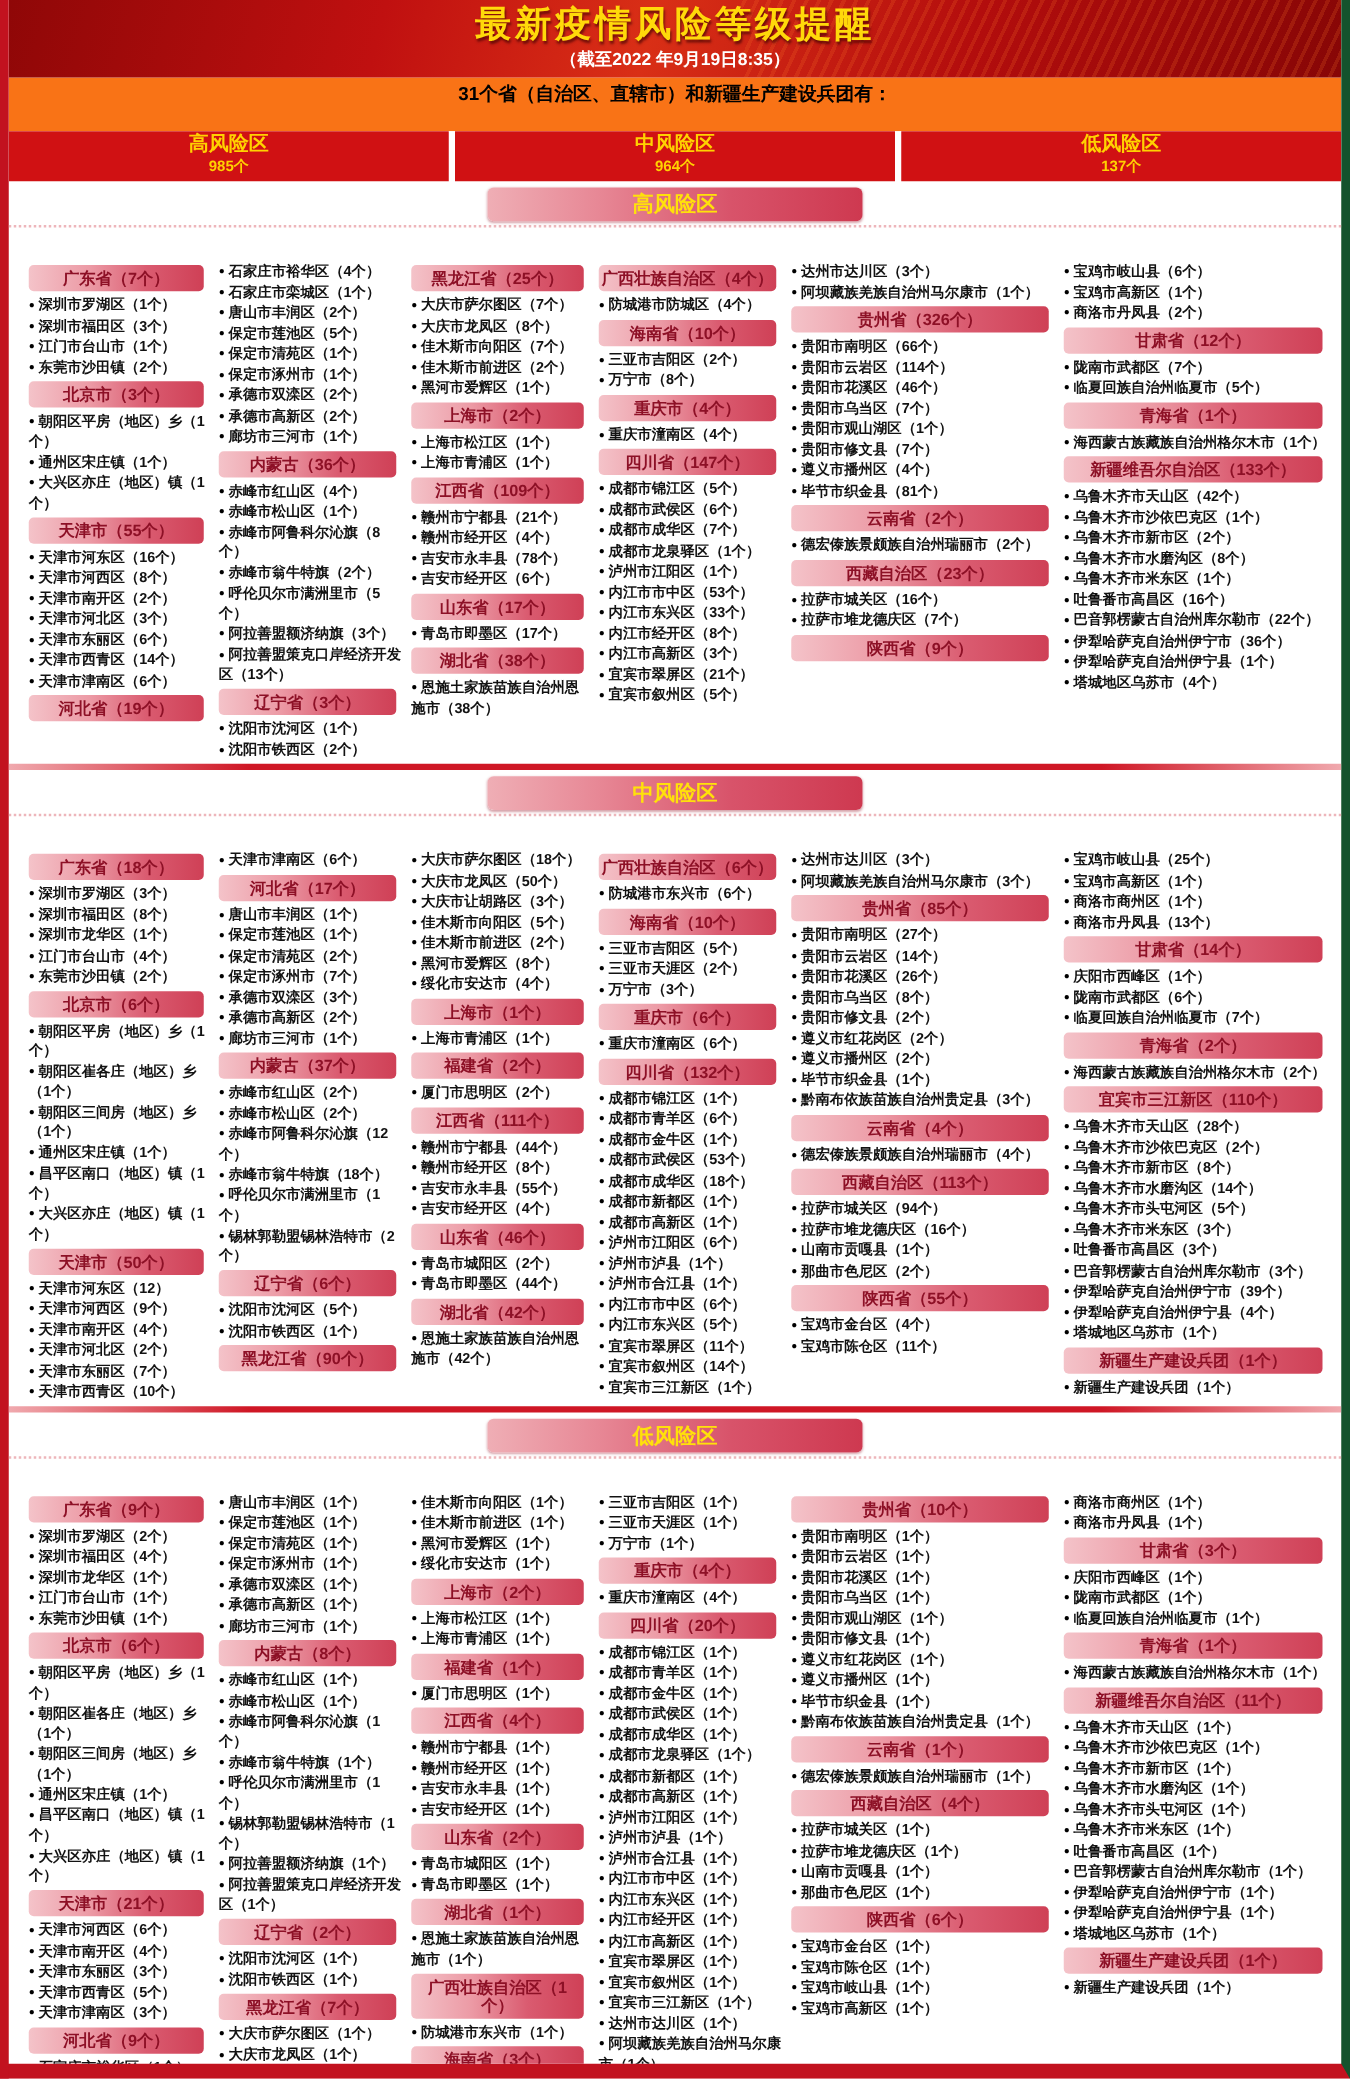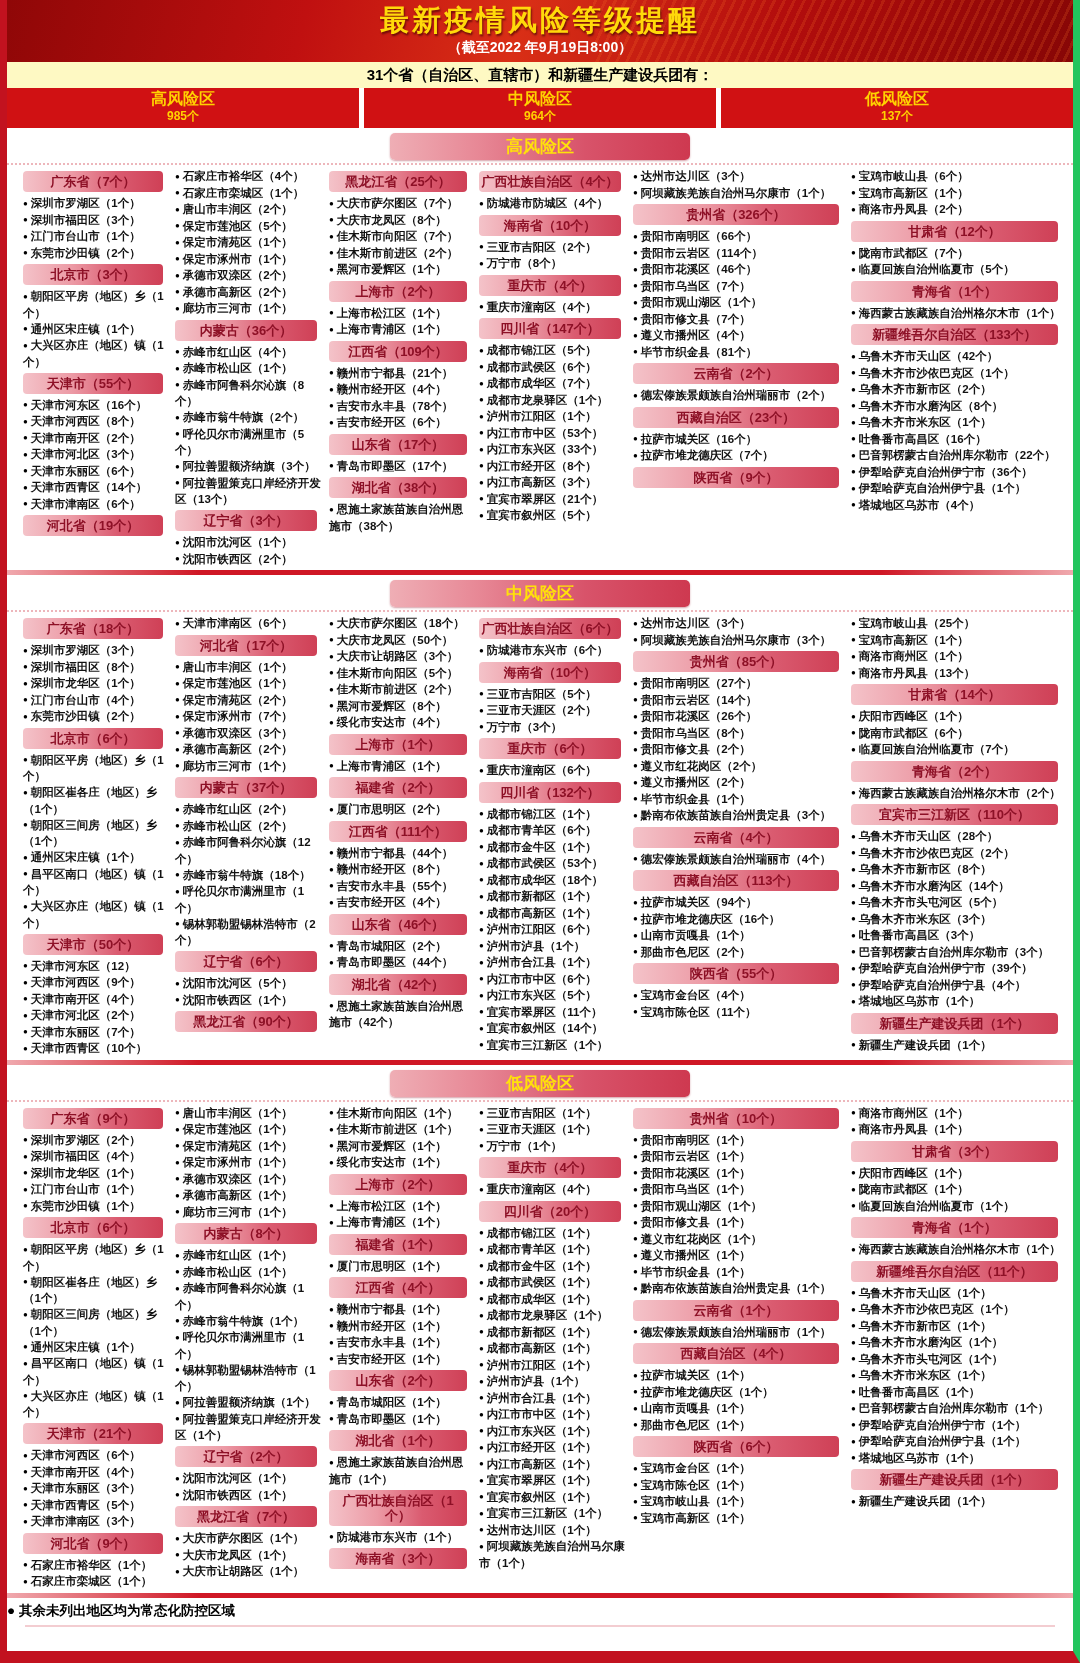--- a/index.html
+++ b/index.html
@@ -1,52 +1,52 @@
 <!DOCTYPE html>
 <html><head>
 <meta charset="utf-8">
 <style>
   html,body{margin:0;padding:0;background:#fff;}
   .page{position:relative;width:1080px;height:1663px;background:#fff;box-sizing:border-box;
-    border-left:7px solid #c2121f;border-right:7px solid #22c55e;border-bottom:12px solid #c2121f;
+    border-left:7px solid #c2121f;border-right:7px solid #14532d;border-bottom:12px solid #c2121f;
     overflow:hidden;font-family:"Liberation Sans","DejaVu Sans",sans-serif;font-weight:bold;}
   .hdr{height:62px;background:linear-gradient(105deg,#8f0707 0%,#c01010 28%,#d92f16 48%,#b30d0d 72%,#870606 100%);
     text-align:center;position:relative;overflow:hidden;}
   .hdr:before{content:"";position:absolute;left:55%;top:-40px;width:60%;height:200%;
     background:repeating-linear-gradient(115deg,rgba(255,120,40,.18) 0 3px,rgba(0,0,0,0) 3px 9px);}
   .hdr-title{position:relative;color:#ffd90a;font-size:29px;line-height:38px;letter-spacing:3px;
     text-shadow:1px 2px 2px rgba(60,0,0,.65);padding-top:1px;}
   .hdr-date{position:relative;color:#ffffff;font-size:14px;line-height:17px;}
-  .intro{text-align:center;font-size:15px;color:#000;padding:4px 0 3px;background:#fef9c3;}
+  .intro{text-align:center;font-size:15px;color:#000;padding:4px 0 20px;background:#f97316;}
   .summary{display:flex;gap:5px;background:#fff;}
   .sum-cell{flex:1;background:#d01113;color:#ffd200;text-align:center;padding:1px 0 3px;}
   .sum-label{font-size:16px;line-height:19px;}
   .sum-count{font-size:12px;line-height:17px;}
   .banner{width:300px;margin:5px auto 3px;background:linear-gradient(90deg,#efaeb5,#e78795 30%,#d8536a,#ce3950);
     color:#ffe10a;font-size:17px;text-align:center;line-height:27px;height:27px;border-radius:5px;
     box-shadow:0 1px 2px rgba(150,20,40,.4);}
   .cols{display:flex;padding:3px 10px 0 16px;border-top:2px dotted #edb6bb;align-items:flex-start;}
-  .col{box-sizing:border-box;padding-right:7px;}
+  .col{box-sizing:border-box;padding-right:7px;margin-top:24px;}
   .c0{width:152px}.c1{width:154px}.c2{width:150px}.c3{width:154px}.c4{width:218px}.c5{width:212px;padding-right:0}
   .pill{background:linear-gradient(90deg,#f4c3c9,#ec9aa5 35%,#da5b70,#cf4056);color:#8d1026;font-size:13px;
     text-align:center;border-radius:4px;padding:3px 1px;margin:3px 5px 3px 0;line-height:15px;}
   .item{font-size:11.5px;line-height:16px;color:#121212;}
   .item .b{font-size:8px;margin-right:3px;vertical-align:1.5px;color:#000;}
   .sep{height:5px;background:linear-gradient(90deg,#f0a9ae,#cf1725 18%,#cf1725 82%,#f0a9ae);margin:3px 0 0;}
   .foot-bullet{text-align:left;font-size:13.5px;color:#000;padding:4px 0 3px;}
   .foot-div{border-top:2px solid #f3cdd1;margin:2px 18px 3px;}
 </style>
 </head>
 <body>
 
 <div class="page">
 
   <div class="hdr">
     <div class="hdr-title">最新疫情风险等级提醒</div>
-    <div class="hdr-date">（截至2022 年9月19日8:00）</div>
+    <div class="hdr-date">（截至2022 年9月19日8:35）</div>
   </div>
 
   <div class="intro">31个省（自治区、直辖市）和新疆生产建设兵团有：</div>
 
   <div class="summary">
     <div class="sum-cell">
       <div class="sum-label">高风险区</div>
       <div class="sum-count">985个</div>
     </div>
     <div class="sum-cell">

